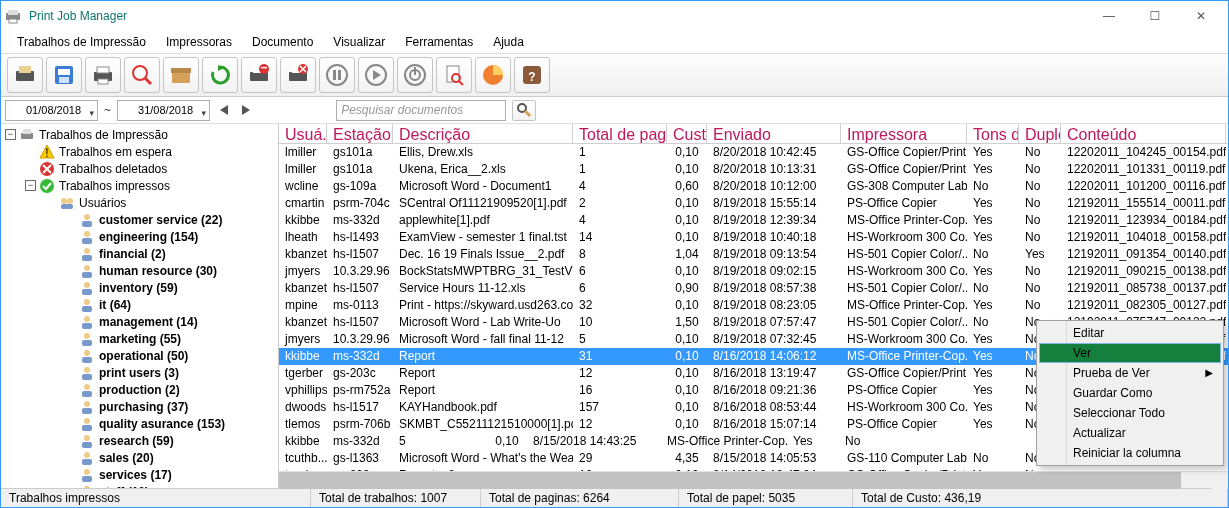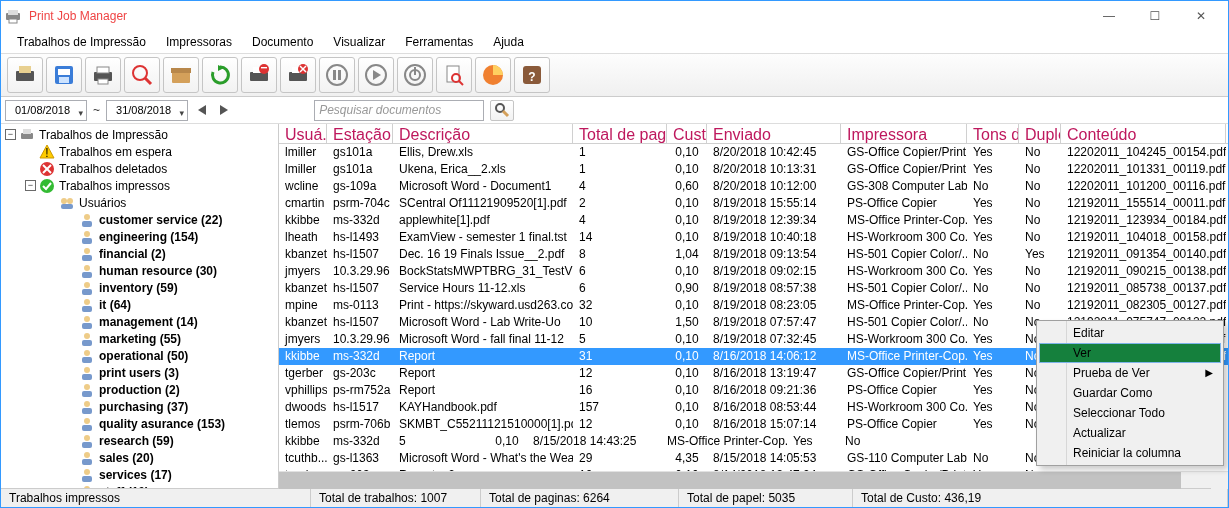--- a/index.html
+++ b/index.html
@@ -1,27 +1,27 @@
 <!DOCTYPE html>
 <html><head>
 <meta charset="utf-8">
 <style>
 * { margin:0; padding:0; box-sizing:border-box; font-family:"Segoe UI",Tahoma,sans-serif; font-size:12px; }
 body { width:1229px; height:508px; background:#fff; overflow:hidden; border:1px solid #3399ff; position:relative; }
 .titlebar { height:30px; background:#fff; display:flex; align-items:center; padding:0 4px; }
 .titlebar .app-icon { width:16px; height:16px; margin-right:8px; }
-.titlebar .title { flex:1; color:#ef4444; font-size:12px; }
+.titlebar .title { flex:1; color:#0f766e; font-size:12px; }
 .titlebar .win-controls { display:flex; height:30px; }
 .win-btn { width:46px; display:flex; align-items:center; justify-content:center; color:#555; }
 .menubar { height:22px; display:flex; align-items:center; padding-left:6px; background:#fff; }
 .menubar span { padding:2px 10px; color:#000; }
 .toolbar { height:44px; background:linear-gradient(#fdfdfd,#f0f0f0); border-top:1px solid #ddd; border-bottom:1px solid #ccc; display:flex; align-items:center; padding-left:6px; gap:3px; }
 .tool-btn { width:36px; height:36px; border:1px solid #c5c5c5; border-radius:3px; background:linear-gradient(#fff,#f2f2f2); display:flex; align-items:center; justify-content:center; }
 .filterbar { height:27px; background:#fff; border-bottom:1px solid #ddd; display:flex; align-items:center; padding-left:4px; gap:6px; }
-.date-sel { border:1px solid #abadb3; height:21px; padding:0 16px 0 9px; position:relative; font-size:11px; line-height:19px; }
+.date-sel { border:1px solid #abadb3; height:21px; padding:0 16px 0 20px; position:relative; font-size:11px; line-height:19px; }
 .date-sel::after { content:"▾"; position:absolute; right:3px; top:3px; font-size:9px; color:#444; }
 .tilde { color:#333; }
 .search-box { border:1px solid #abadb3; height:21px; width:170px; padding:0 4px; color:#999; font-style:italic; line-height:19px; margin-left:76px; }
 .search-btn { width:24px; height:21px; border:1px solid #c5c5c5; border-radius:2px; background:linear-gradient(#fff,#f2f2f2); display:flex; align-items:center; justify-content:center; }
 .main { display:flex; height:364px; }
 .tree-pane { width:278px; border-right:1px solid #ccc; overflow:auto; background:#fff; }
 .tree-pane::-webkit-scrollbar { width:17px; }
 .tree-pane::-webkit-scrollbar-thumb { background:#c2c2c2; }
 .tree { padding:2px 0 2px 4px; }
 .tree-row { display:flex; align-items:center; height:17px; padding-left:0; white-space:nowrap; }

